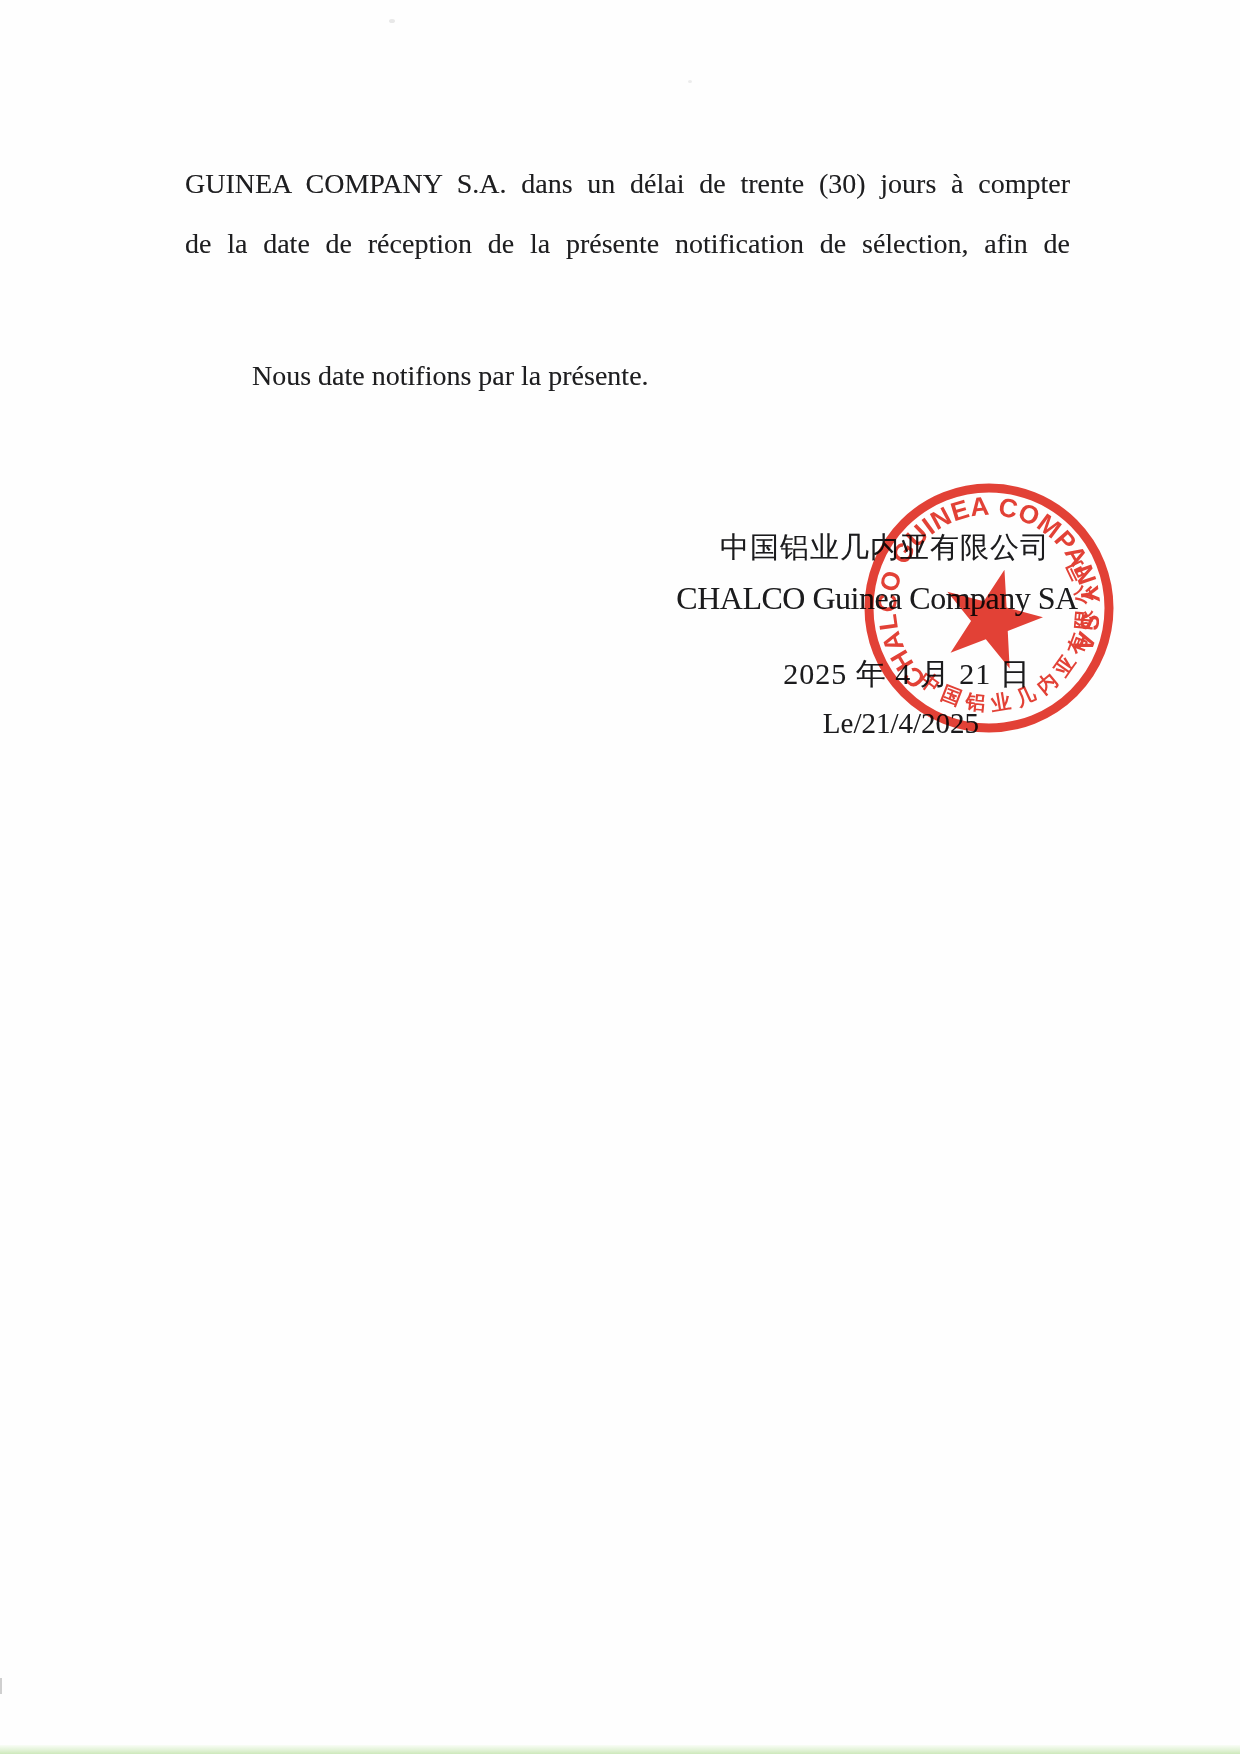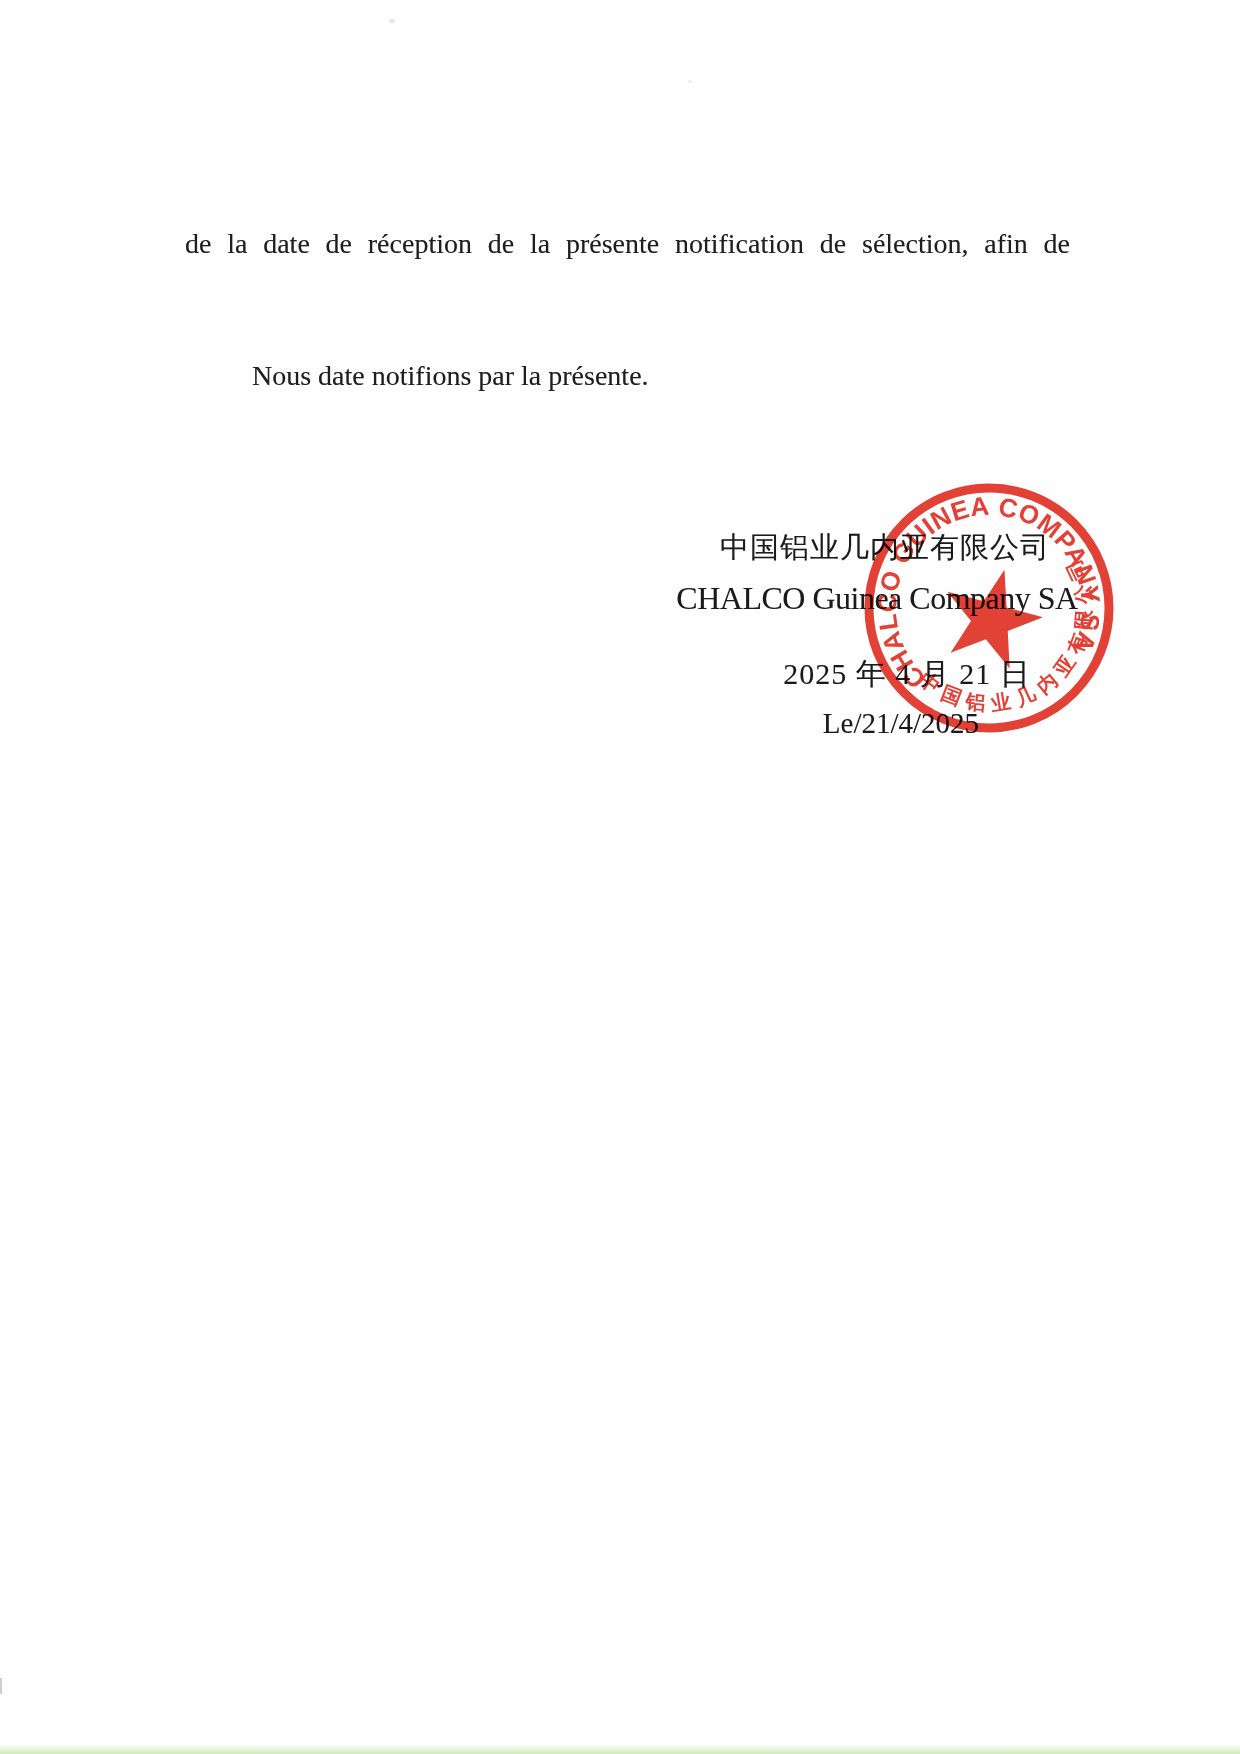--- a/index.html
+++ b/index.html
@@ -69,20 +69,21 @@
   .footer-strip{
     position:absolute;left:0;bottom:0;width:1240px;height:9px;
     background:linear-gradient(to bottom,#f9fdf6 0%,#e3f3d8 55%,#cde9bb 100%);
   }
 </style>
 </head>
 <body>
 
 <div class="page">
 
+  <div class="para-line" style="top:166px">GUINEA COMPANY S.A. dans un délai de trente (30) jours à compter</div>
   <div class="para-line" style="top:226px">de la date de réception de la présente notification de sélection, afin de</div>
   <div class="closing-line">Nous date notifions par la présente.</div>
 
   <div class="sig-line sig-cn">中国铝业几内亚有限公司</div>
   <div class="sig-line sig-en">CHALCO Guinea Company SA</div>
   <div class="sig-line sig-date-cn">2025 年 4 月 21 日</div>
   <div class="sig-line sig-date-fr">Le/21/4/2025</div>
 
   <svg class="stamp" viewBox="-136 -136 272 272">
     <defs>

